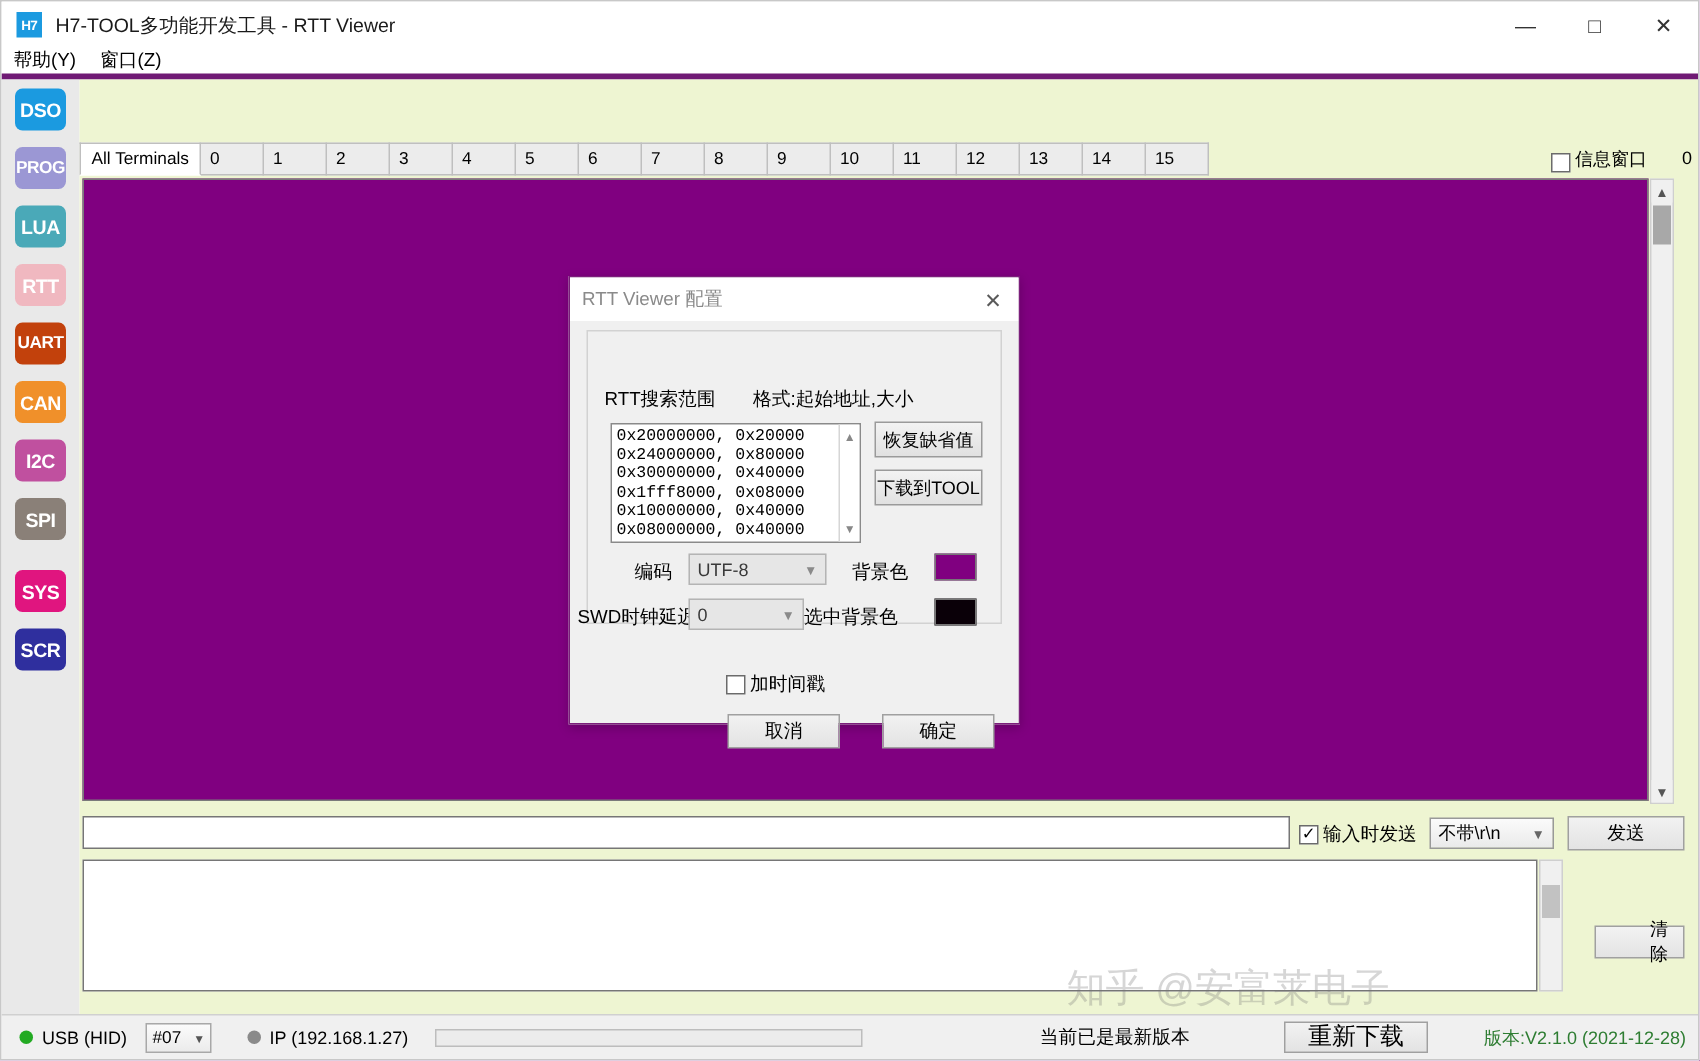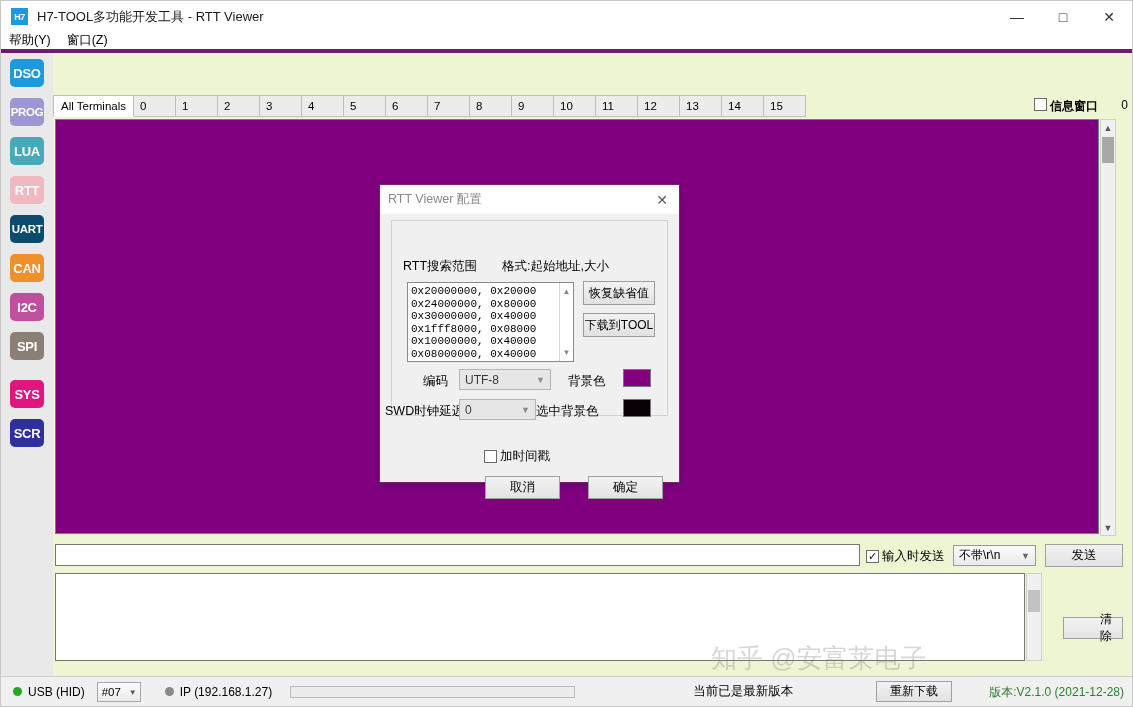--- a/index.html
+++ b/index.html
@@ -115,21 +115,21 @@
     display: flex; align-items: center; padding: 0 6px;
     cursor: default; min-width: 42px;
   }
   .tab.first { border-left: 1px solid #bfbfbf; }
   .tab.active {
     background: #ffffff; border-bottom: 1px solid #ffffff;
   }
   #tab-all { min-width: 0; padding: 0 7px; font-size: 11.5px; }
   #infowin-box {
     position: absolute; right: 38px; top: 3px;
-    display: flex; align-items: flex-start; font-size: 12px; font-weight: bold;
+    display: flex; align-items: flex-end; font-size: 12px;
   }
   #infowin-count {
     position: absolute; right: 8px; top: 3px; font-size: 12px; color: #000;
   }
 
   
   #terminal {
     position: absolute; left: 2px; top: 66px;
     width: 1044px; height: 415px;
     background: #800080;
@@ -244,23 +244,23 @@
     position: relative; cursor: default;
   }
   #dev-select .caret { position: absolute; right: 3px; top: 5px; font-size: 8px; color: #555; }
   #progress {
     width: 285px; height: 12px; margin-left: 18px;
     background: #ececec; border: 1px solid #bdbdbd;
   }
   #update-text { margin-left: 118px; font-size: 12.5px; color: #000; }
   #redownload-btn {
     position: absolute; right: 180px; top: 4px;
-    width: 76px; height: 21px;
+    width: 96px; height: 21px;
     background: linear-gradient(#f2f2f2,#e3e3e3);
-    border: 1px solid #a0a0a0; font-size: 12px;
+    border: 1px solid #a0a0a0; font-size: 16px;
     display: flex; align-items: center; justify-content: center;
     cursor: default;
   }
   #version-text {
     position: absolute; right: 8px; top: 7px;
     font-size: 12px; color: #2e7d32;
   }
 
   
   #dialog {
@@ -381,21 +381,21 @@
   <div id="menubar">
     <div class="menuitem">帮助(Y)</div>
     <div class="menuitem">窗口(Z)</div>
   </div>
 
   <div id="sidebar">
     <div class="sideicon" style="background:#1b9ae0">DSO</div>
     <div class="sideicon sm" style="background:#9b97d4">PROG</div>
     <div class="sideicon" style="background:#4aa9b8">LUA</div>
     <div class="sideicon" style="background:#f0b8c0">RTT</div>
-    <div class="sideicon sm" style="background:#0c4a6e">UART</div>
+    <div class="sideicon sm" style="background:#c2410c">UART</div>
     <div class="sideicon" style="background:#f0902a">CAN</div>
     <div class="sideicon" style="background:#c0509f">I2C</div>
     <div class="sideicon" style="background:#8a8078">SPI</div>
     <div class="side-gap"></div>
     <div class="sideicon" style="background:#e0157f">SYS</div>
     <div class="sideicon" style="background:#2f2f9e">SCR</div>
   </div>
 
   <div id="main">
 

